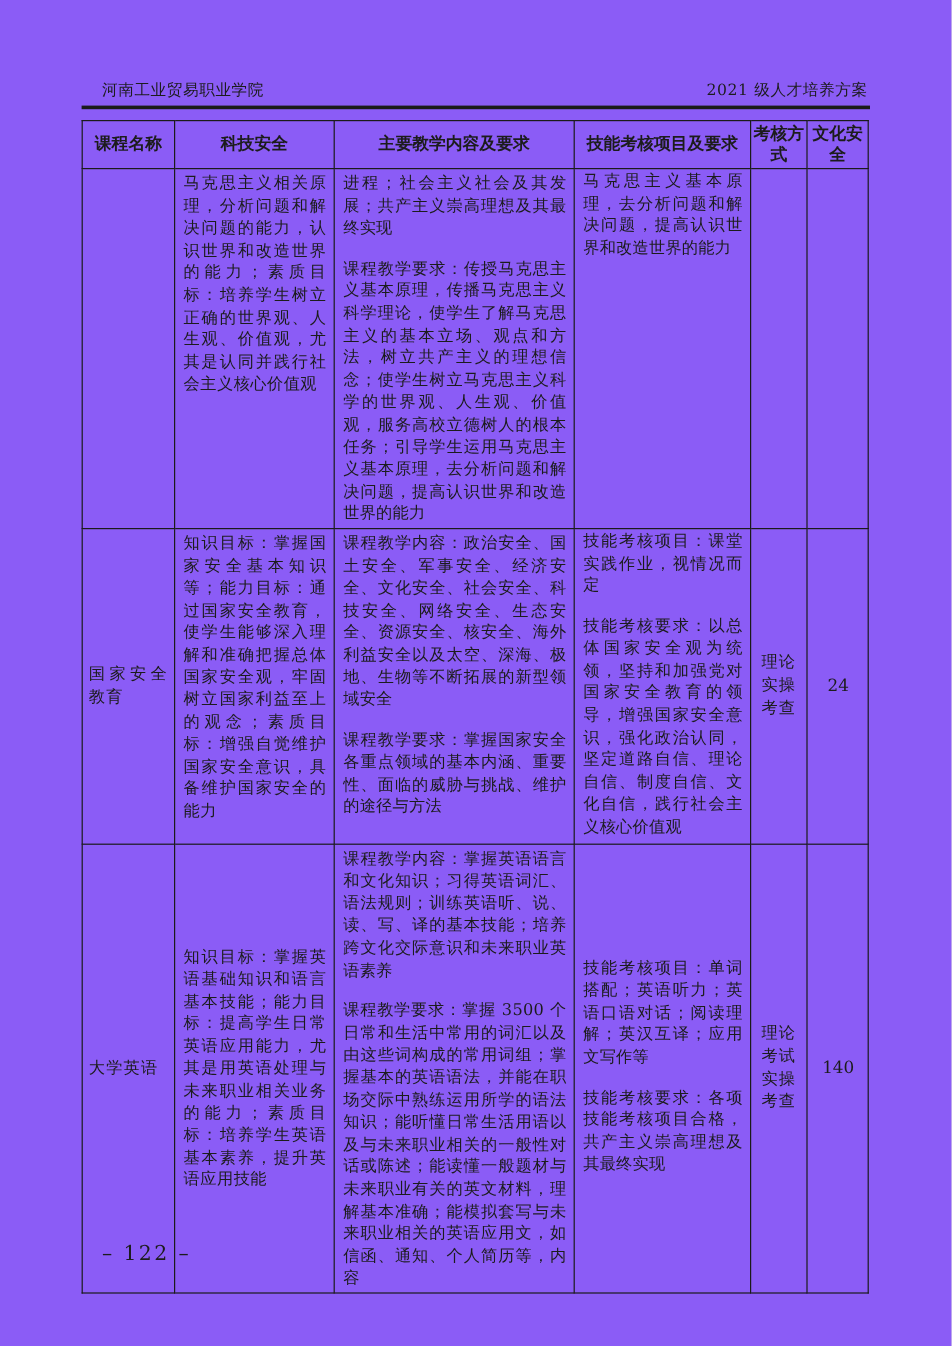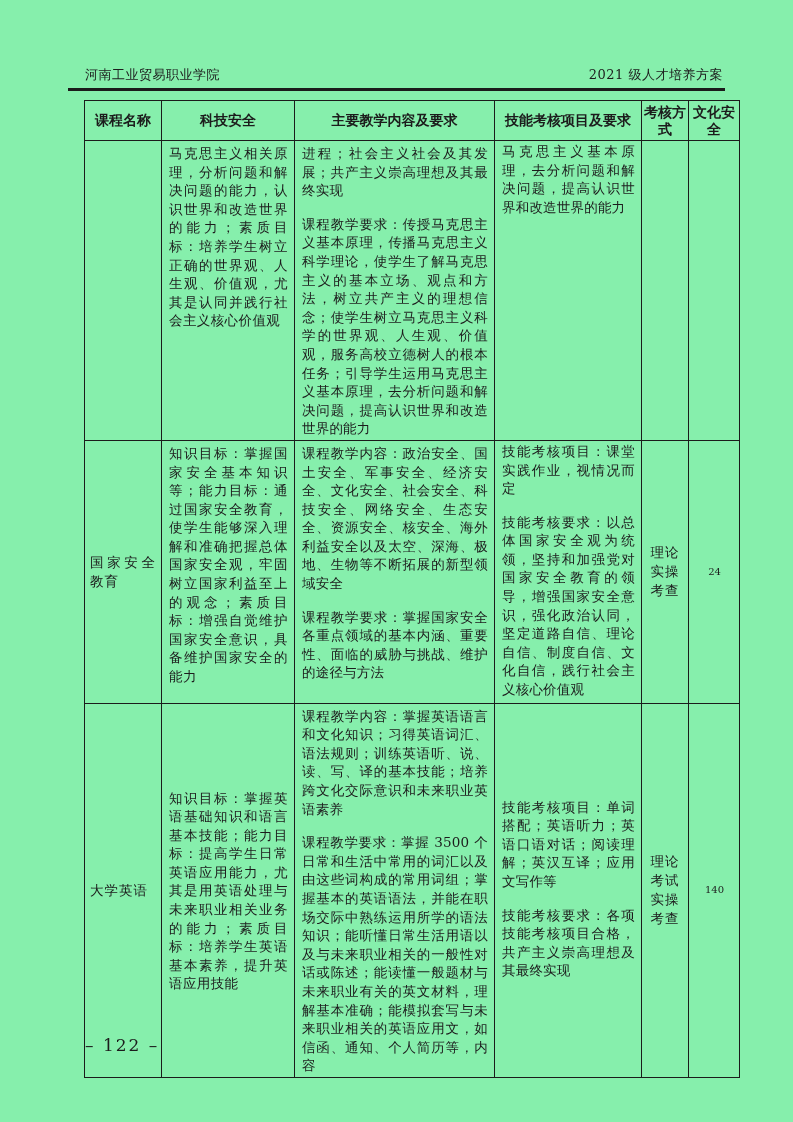--- a/index.html
+++ b/index.html
@@ -1,35 +1,35 @@
 <!DOCTYPE html>
 <html><head>
 <meta charset="utf-8">
 <style>
   * { margin:0; padding:0; box-sizing:border-box; }
   html,body { background:#e8e8e6; }
   .page {
     position:relative;
     width:793px; height:1122px;
-    background:#86efac;
+    background:#8b5cf6;
     font-family:"DejaVu Serif","Liberation Serif",serif;
     color:#1c1c1c;
     overflow:hidden;
   }
   .page-header {
     position:absolute; left:85px; right:70px; top:66px;
     display:flex; justify-content:space-between;
     font-size:13px; letter-spacing:0.5px;
   }
   .header-rule {
     position:absolute; left:68px; top:88px; width:657px; height:3px;
     background:#1b1b1b;
   }
   table.course-table {
-    position:absolute; left:84px; top:100px;
+    position:absolute; left:68px; top:100px;
     width:655px;
     border-collapse:collapse;
     table-layout:fixed;
     font-size:13.5px;
     line-height:18.6px;
   }
   .course-table th, .course-table td {
     border:1.4px solid #1b1b1b;
     overflow:hidden;
   }
@@ -58,21 +58,21 @@
   td.content { text-align:justify; letter-spacing:0.2px; }
   td.assess { text-align:justify; letter-spacing:0.2px;font-family:Liberation Mono, monospace; }
   td.v-mid { vertical-align:middle; }
   td.method {
     text-align:center; vertical-align:middle;
     white-space:pre-line;
     padding:2px 1px;
     line-height:19px;
     letter-spacing:1px;
   }
-  td.hours { text-align:center; vertical-align:middle; font-size:10px; }
+  td.hours { text-align:center; vertical-align:middle; font-size:14px; }
   td p { margin:0; }
   td p + p { margin-top:15px; }
   .page-footer {
     position:absolute; left:85px; top:1035px;
     font-size:17px; letter-spacing:2px;
   }
 </style>
 </head>
 <body>
 

